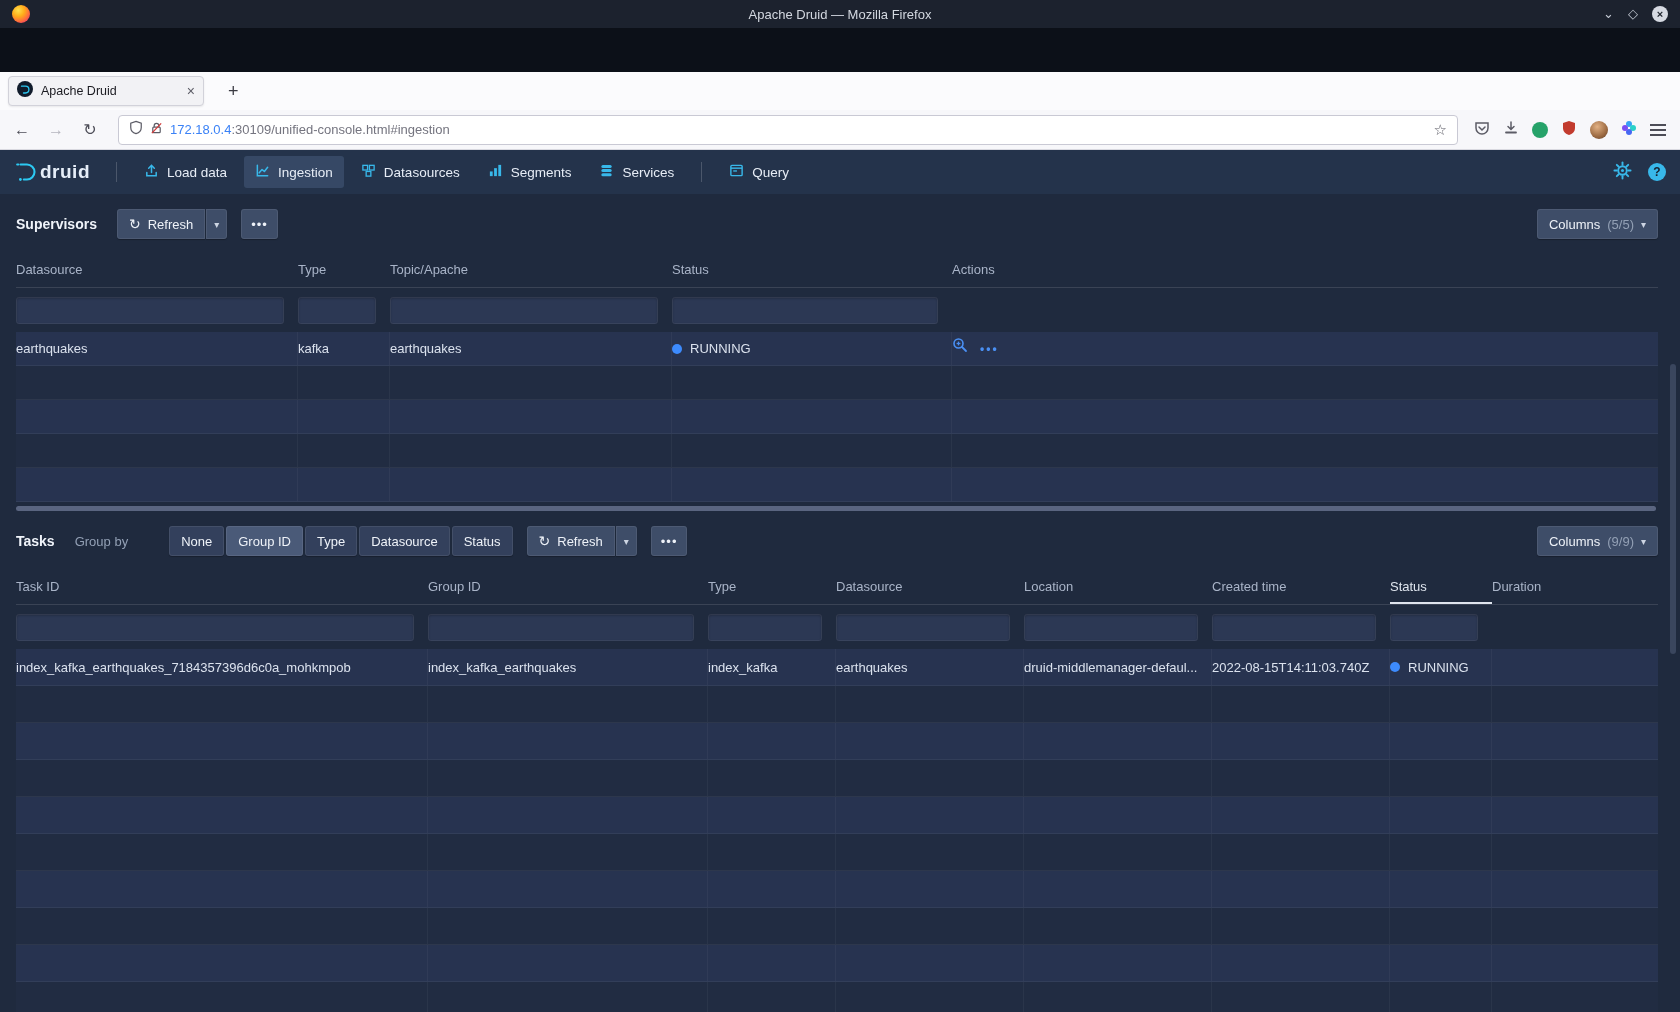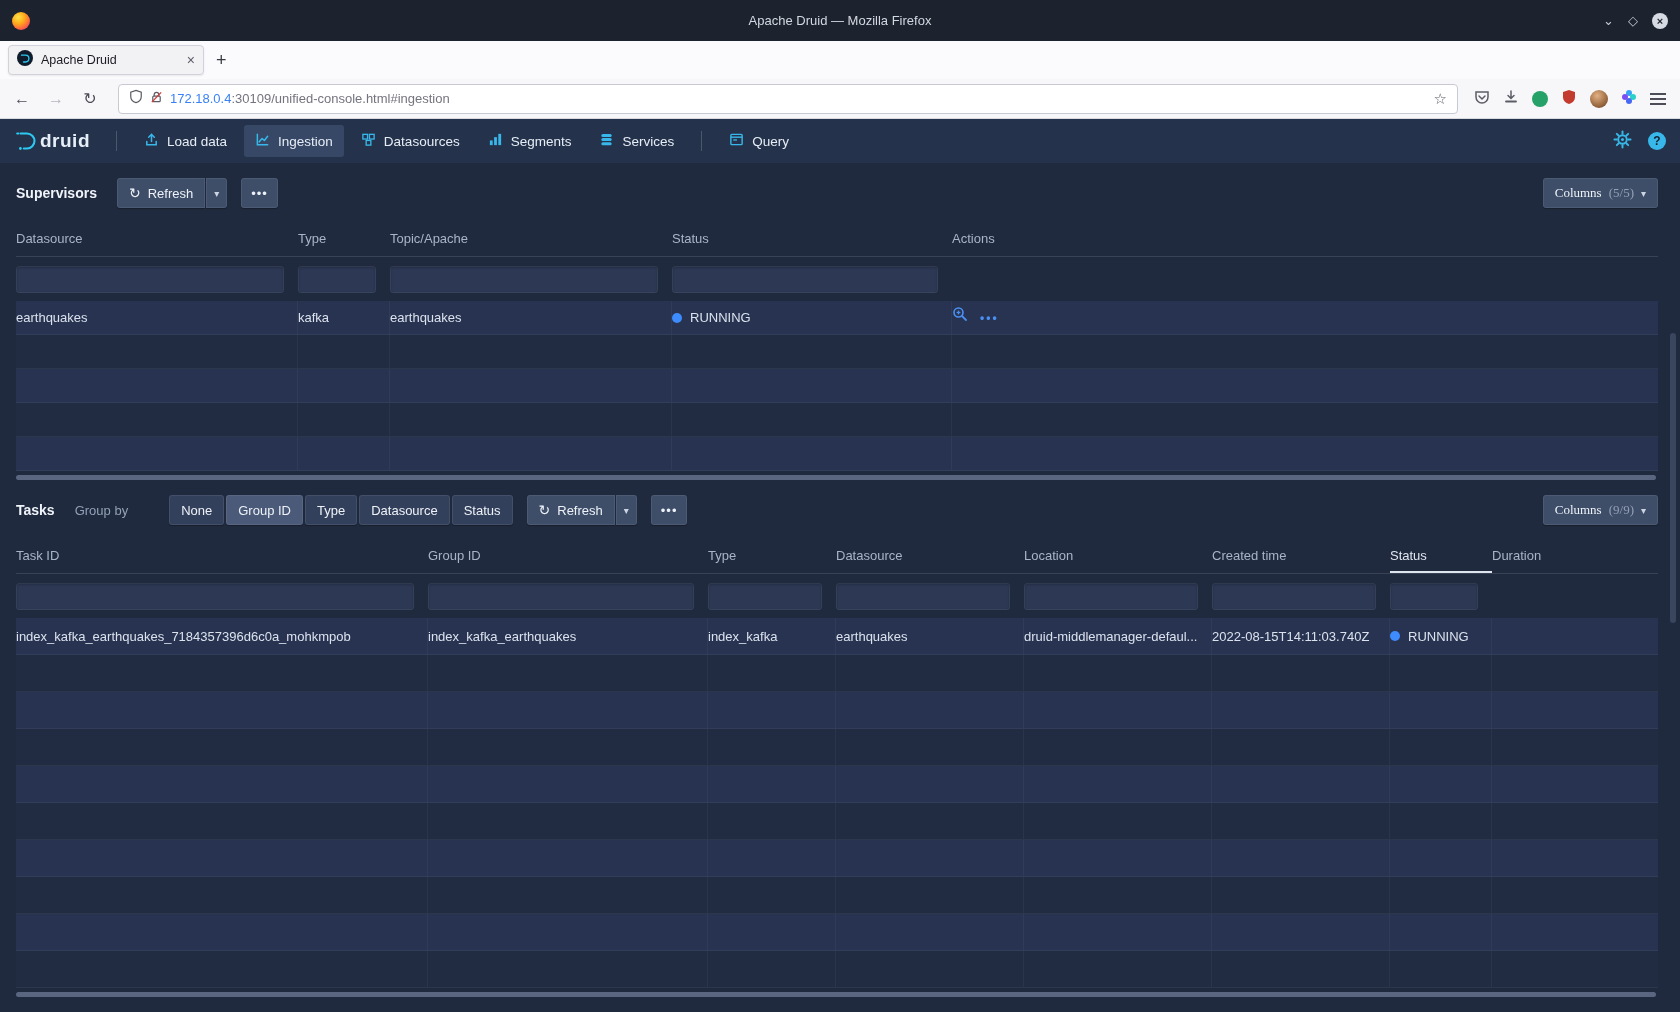--- a/index.html
+++ b/index.html
@@ -1,33 +1,33 @@
 <!DOCTYPE html>
 <html><head>
 <meta charset="utf-8">
 <style>
   * { box-sizing: border-box; margin: 0; padding: 0; }
   html,body { width:1680px; height:1012px; overflow:hidden; background:#0c1018;
     font-family:"Liberation Sans", sans-serif; }
   .screen { width:1680px; height:1012px; display:flex; flex-direction:column; }
 
   
-  .titlebar { height:41px; background:#1c222e; display:flex; align-items:center;
+  .titlebar { height:28px; background:#1c222e; display:flex; align-items:center;
     position:relative; padding:0 12px; flex:none; }
   .ff-logo { width:18px; height:18px; border-radius:50%;
     background:radial-gradient(circle at 35% 30%, #ffe14d 0%, #ffae1a 35%, #ff7139 62%, #e31587 100%); }
   .titlebar-title { position:absolute; left:0; right:0; text-align:center;
     color:#d3d8e0; font-size:13px; }
   .win-controls { margin-left:auto; display:flex; align-items:center; gap:14px; z-index:2; }
   .winbtn { color:#c6ccd6; font-size:13px; line-height:16px; cursor:default; }
   .winbtn.close { width:16px; height:16px; border-radius:50%; background:#d6dae2;
     color:#20262f; text-align:center; font-size:11px; font-weight:bold; line-height:16px; }
 
   .tabbar { height:38px; background:#fbfbfd; display:flex; align-items:center;
-    padding:0 8px; gap:4px; flex:none; }
+    padding:0 8px; gap:16px; flex:none;margin-top:44px; }
   .tab { height:30px; width:196px; background:#f2f2f5; border:1px solid #d2d2da;
     border-radius:4px; display:flex; align-items:center; gap:8px; padding:0 8px;
     box-shadow:0 1px 2px rgba(0,0,0,0.08); }
   .tab-title { font-size:12.5px; color:#1b1b21; flex:1; white-space:nowrap; overflow:hidden; }
   .tab-close { color:#5c5c66; font-size:14px; }
   .newtab { color:#3a3a42; font-size:18px; padding:0 8px; }
 
   .toolbar { height:40px; background:#f7f7fa; border-bottom:1px solid #d9d9e0;
     display:flex; align-items:center; padding:0 10px; gap:10px; flex:none; }
   .nav-glyph { font-size:16px; color:#4d4d57; width:24px; text-align:center; }
@@ -74,21 +74,21 @@
     box-shadow:inset 0 0 0 1px rgba(255,255,255,0.08), 0 1px 1px rgba(0,0,0,0.25); cursor:pointer; }
   .btn .icon-glyph { font-size:14px; }
   .btn-group { display:flex; gap:1px; }
   .btn-group .btn:first-child { border-top-right-radius:0; border-bottom-right-radius:0; }
   .btn-group .btn.caret-seg { border-top-left-radius:0; border-bottom-left-radius:0;
     padding:0 8px; }
   .btn.square { padding:0 10px; letter-spacing:1px; }
   .seg-group { display:flex; gap:2px;padding-left:27px; }
   .seg-group .btn { background:#33405c; }
   .seg-group .btn.active { background:#4a5a78; }
-  .columns-btn { margin-left:auto;font-family:Liberation Serif, serif; }
+  .columns-btn { margin-left:auto; }
   .count-dim { color:#93a0b5;text-align:right; }
   .caret-glyph { font-size:10px; color:#cdd5e2; }
 
   
   .sup-grid  { display:grid; grid-template-columns:282px 92px 282px 280px 1fr; }
   .task-grid { display:grid; grid-template-columns:412px 280px 128px 188px 188px 178px 102px 1fr; }
   .thead { height:36px; border-bottom:1px solid rgba(255,255,255,0.12); }
   .th { color:#a9b4c8; font-size:13px; line-height:35px; padding-right:12px;
     white-space:nowrap; overflow:hidden; cursor:pointer; }
   .th.sorted { box-shadow:inset 0 -2px 0 #dfe5ee; color:#dfe5ee; }

